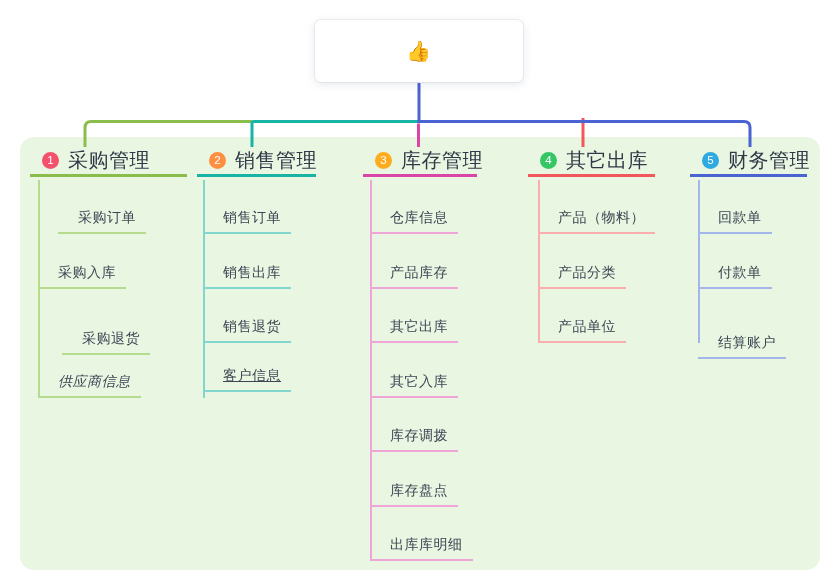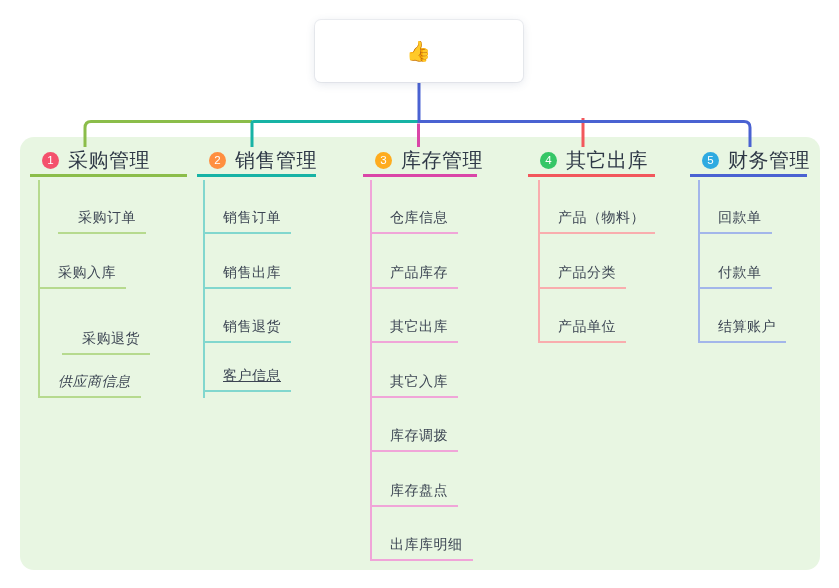--- a/index.html
+++ b/index.html
@@ -140,17 +140,17 @@
 
   <div class="branch b5" style="--line: #4a62d2; --child-line: #a3b6ea; --badge: #2eaae1;">
     <div class="header">
       <span class="badge">5</span>
       <span class="blabel">财务管理</span>
     </div>
     <div class="vline" style="height: 163px;"></div>
     <div class="children">
         <div class="child" style="top: 197px;">回款单</div>
         <div class="child" style="top: 251.5px;">付款单</div>
-        <div class="child" style="top: 306px;">结算账户</div>
+        <div class="child" style="top: 322px;">结算账户</div>
       </div>
   </div>
 
 </div>
 
 </body></html>

